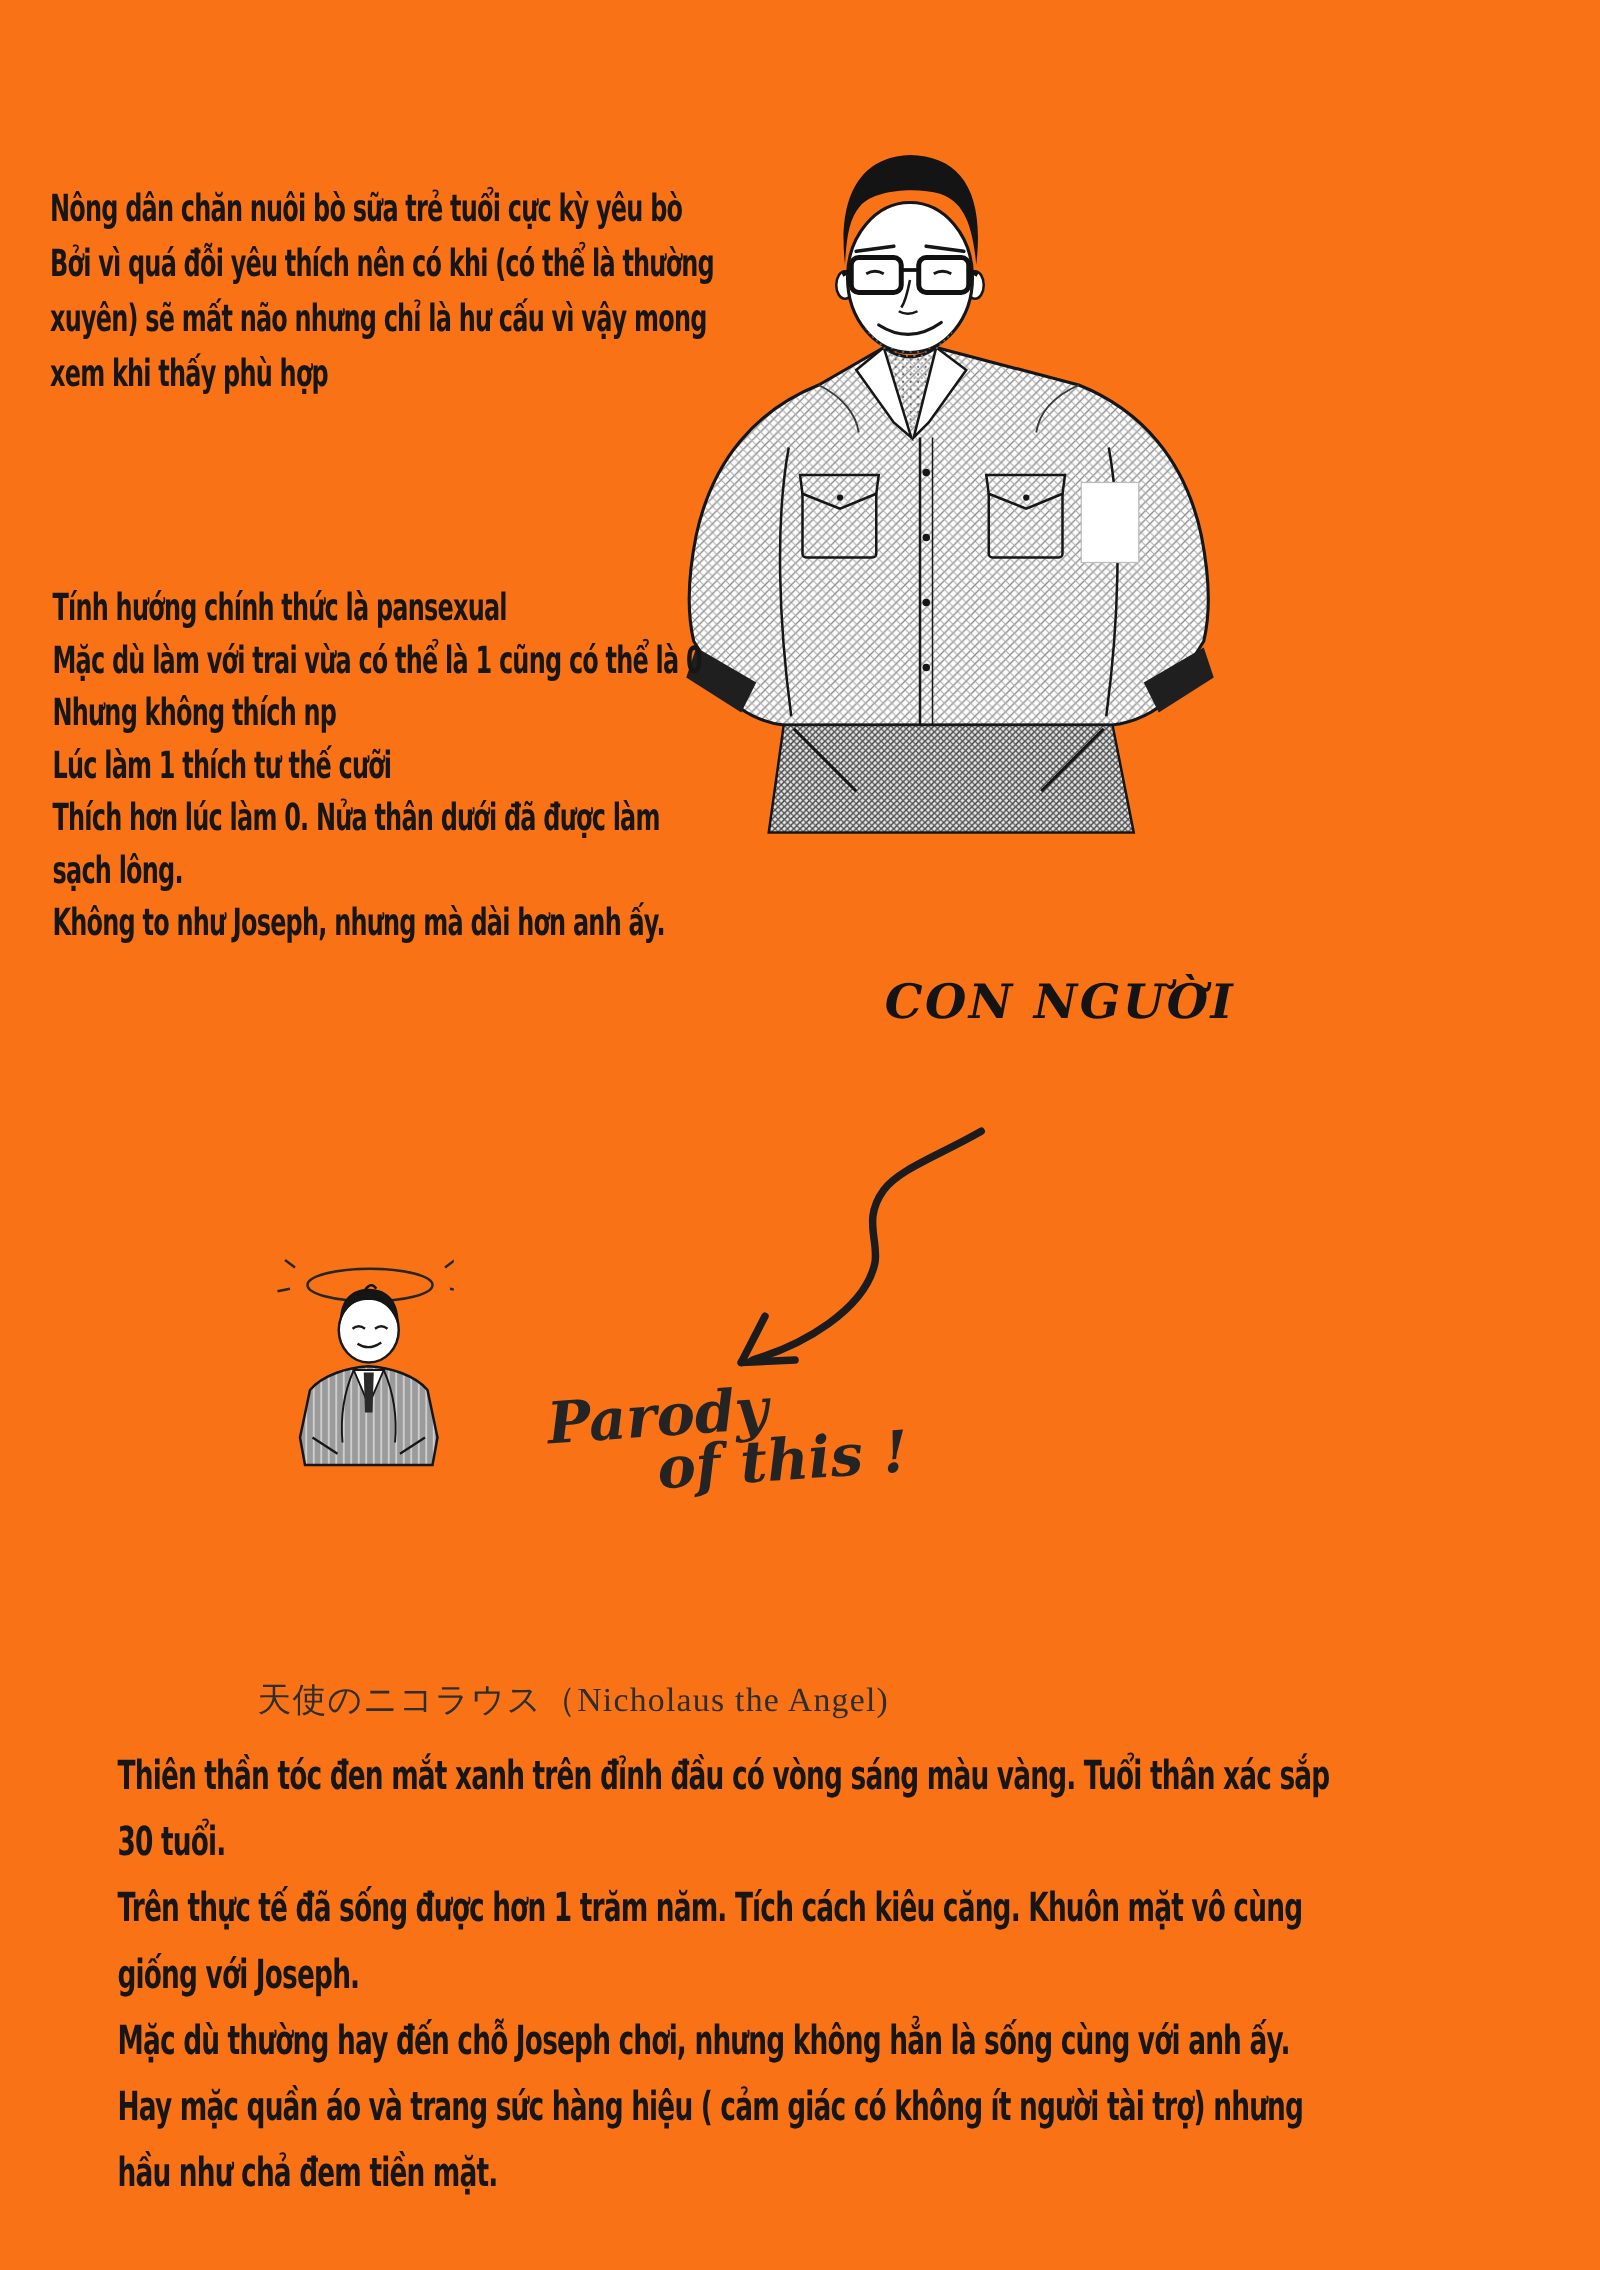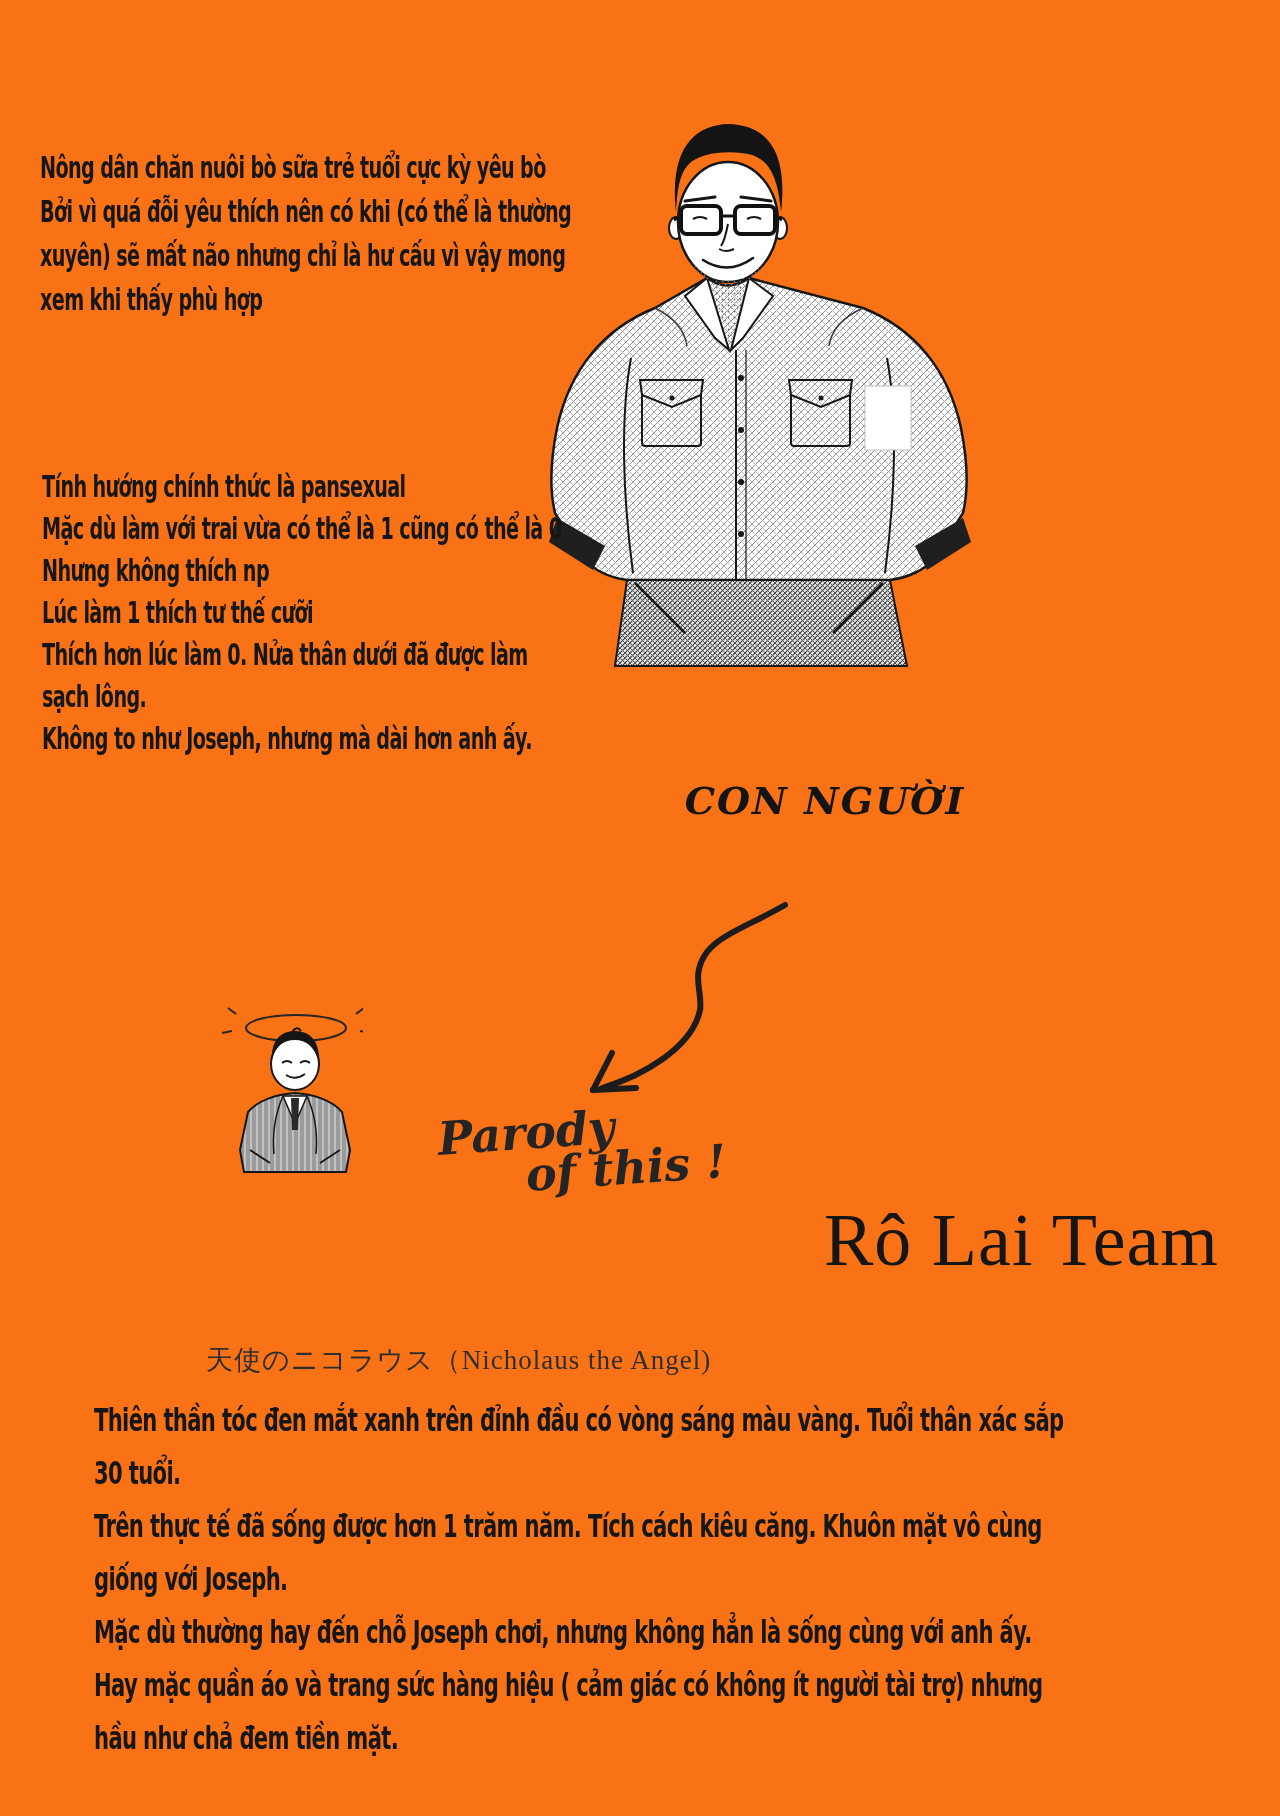--- a/index.html
+++ b/index.html
@@ -11,21 +11,21 @@
   
   .hand{
     font-family:"DejaVu Sans",sans-serif;font-weight:700;color:#161616;
     transform-origin:0 0;letter-spacing:-1px;
   }
   .hand .ln{white-space:nowrap;}
   #intro-note{left:40px;top:146px;font-size:30px;line-height:44px;transform:scaleX(.64);}
   #traits-note{left:42px;top:466px;font-size:30px;line-height:42px;transform:scaleX(.64);}
   #angel-note{left:94px;top:1394px;font-size:32px;line-height:53px;transform:scaleX(.66);}
   
-  #human-caption{left:655px;top:778px;width:340px;text-align:center;}
+  #human-caption{left:678px;top:778px;width:340px;text-align:center;}
   .hc-title{
     font-family:"DejaVu Serif",serif;font-weight:700;font-style:italic;
     font-size:38px;letter-spacing:2px;color:#141414;white-space:nowrap;
   }
   .hc-sub{
     font-family:"DejaVu Serif",serif;font-style:italic;font-size:30px;
     line-height:40px;color:#1b1b1b;white-space:nowrap;
   }
   .hc-sub2{margin-top:2px;}
   
@@ -195,21 +195,20 @@
     <polygon points="103,98 111,98 110,130 104,130" fill="#2a2a2a"></polygon>
     <path d="M95,96 C88,112 84,132 86,154" fill="none" stroke="#161616" stroke-width="1.5"></path>
     <path d="M119,96 C126,112 130,132 128,154" fill="none" stroke="#161616" stroke-width="1.5"></path>
     <path d="M62,150 L82,163" fill="none" stroke="#161616" stroke-width="1.8"></path>
     <path d="M152,150 L132,163" fill="none" stroke="#161616" stroke-width="1.8"></path>
   </svg>
 
   <div class="parody" id="parody-word1">Parody</div>
   <div class="parody" id="parody-word2">of this !</div>
 
-  <div class="abs" id="team-credit">Rô Lai Team</div>
 
   <div class="abs" id="angel-caption">天使のニコラウス（Nicholaus the Angel)</div>
 
   <div class="abs hand" id="angel-note">
     <div class="ln">Thiên thần tóc đen mắt xanh trên đỉnh đầu có vòng sáng màu vàng. Tuổi thân xác sắp</div>
     <div class="ln">30 tuổi.</div>
     <div class="ln">Trên thực tế đã sống được hơn 1 trăm năm. Tích cách kiêu căng. Khuôn mặt vô cùng</div>
     <div class="ln">giống với Joseph.</div>
     <div class="ln">Mặc dù thường hay đến chỗ Joseph chơi, nhưng không hẳn là sống cùng với anh ấy.</div>
     <div class="ln">Hay mặc quần áo và trang sức hàng hiệu ( cảm giác có không ít người tài trợ) nhưng</div>

